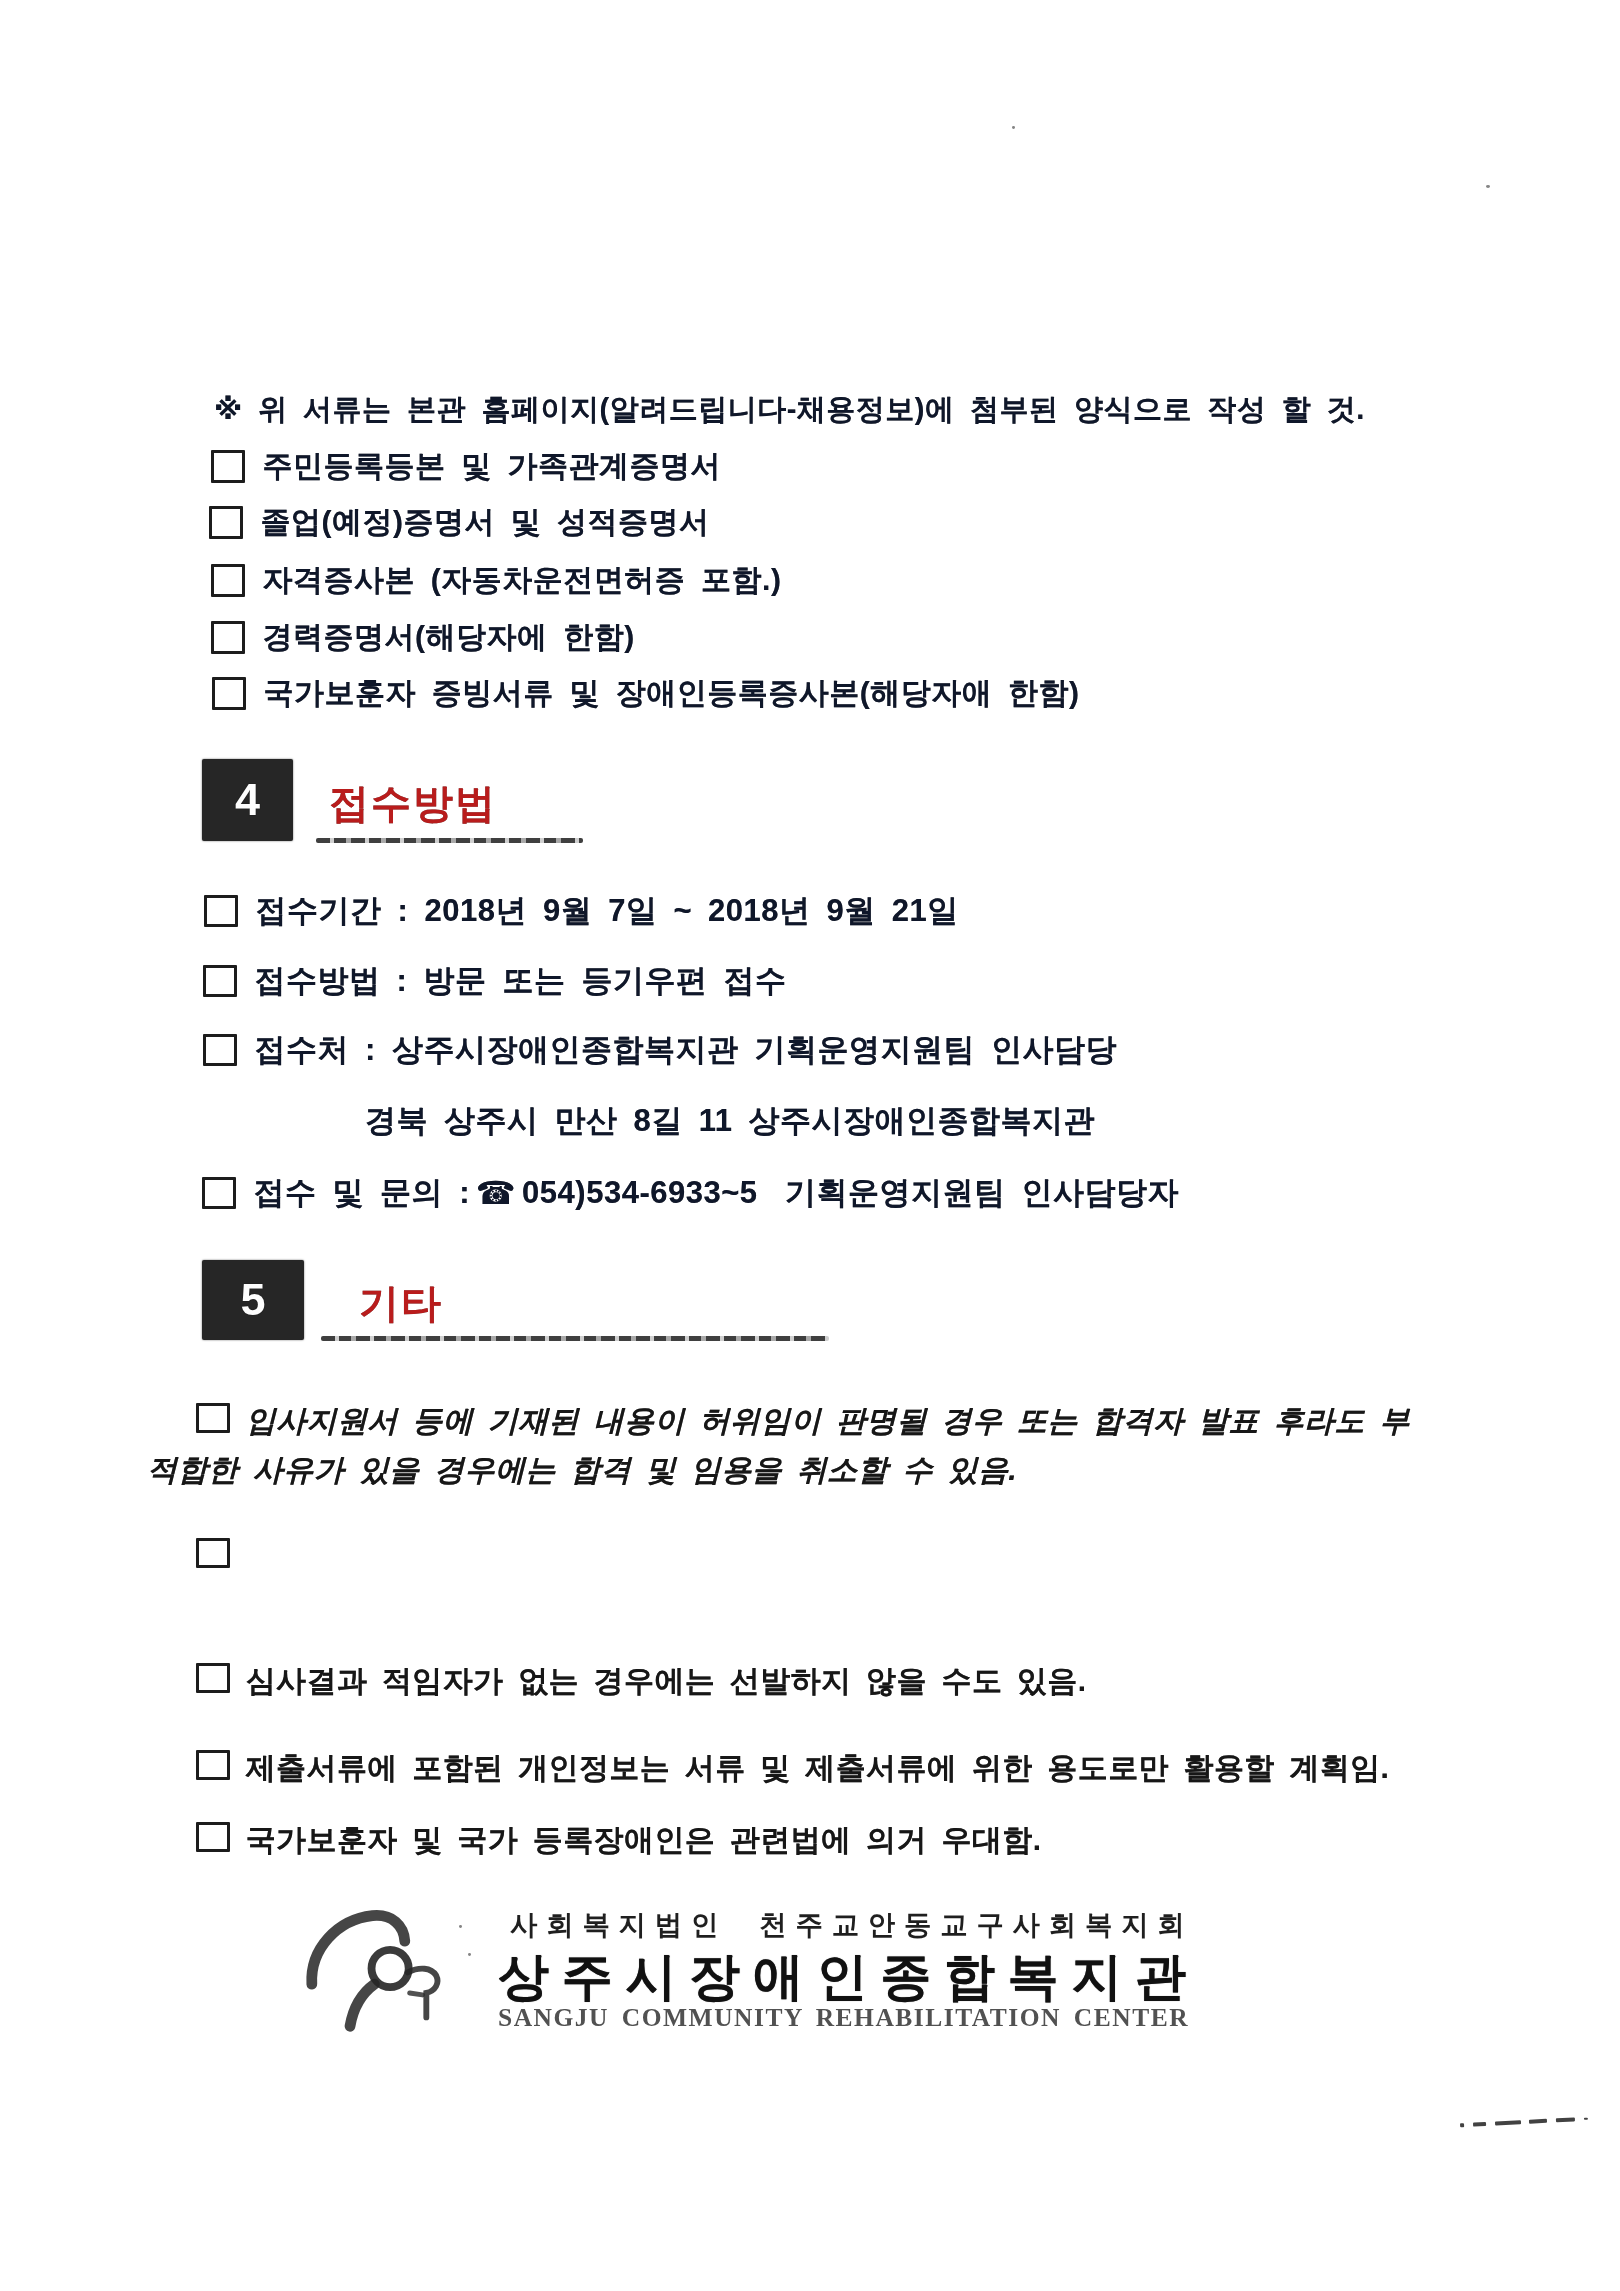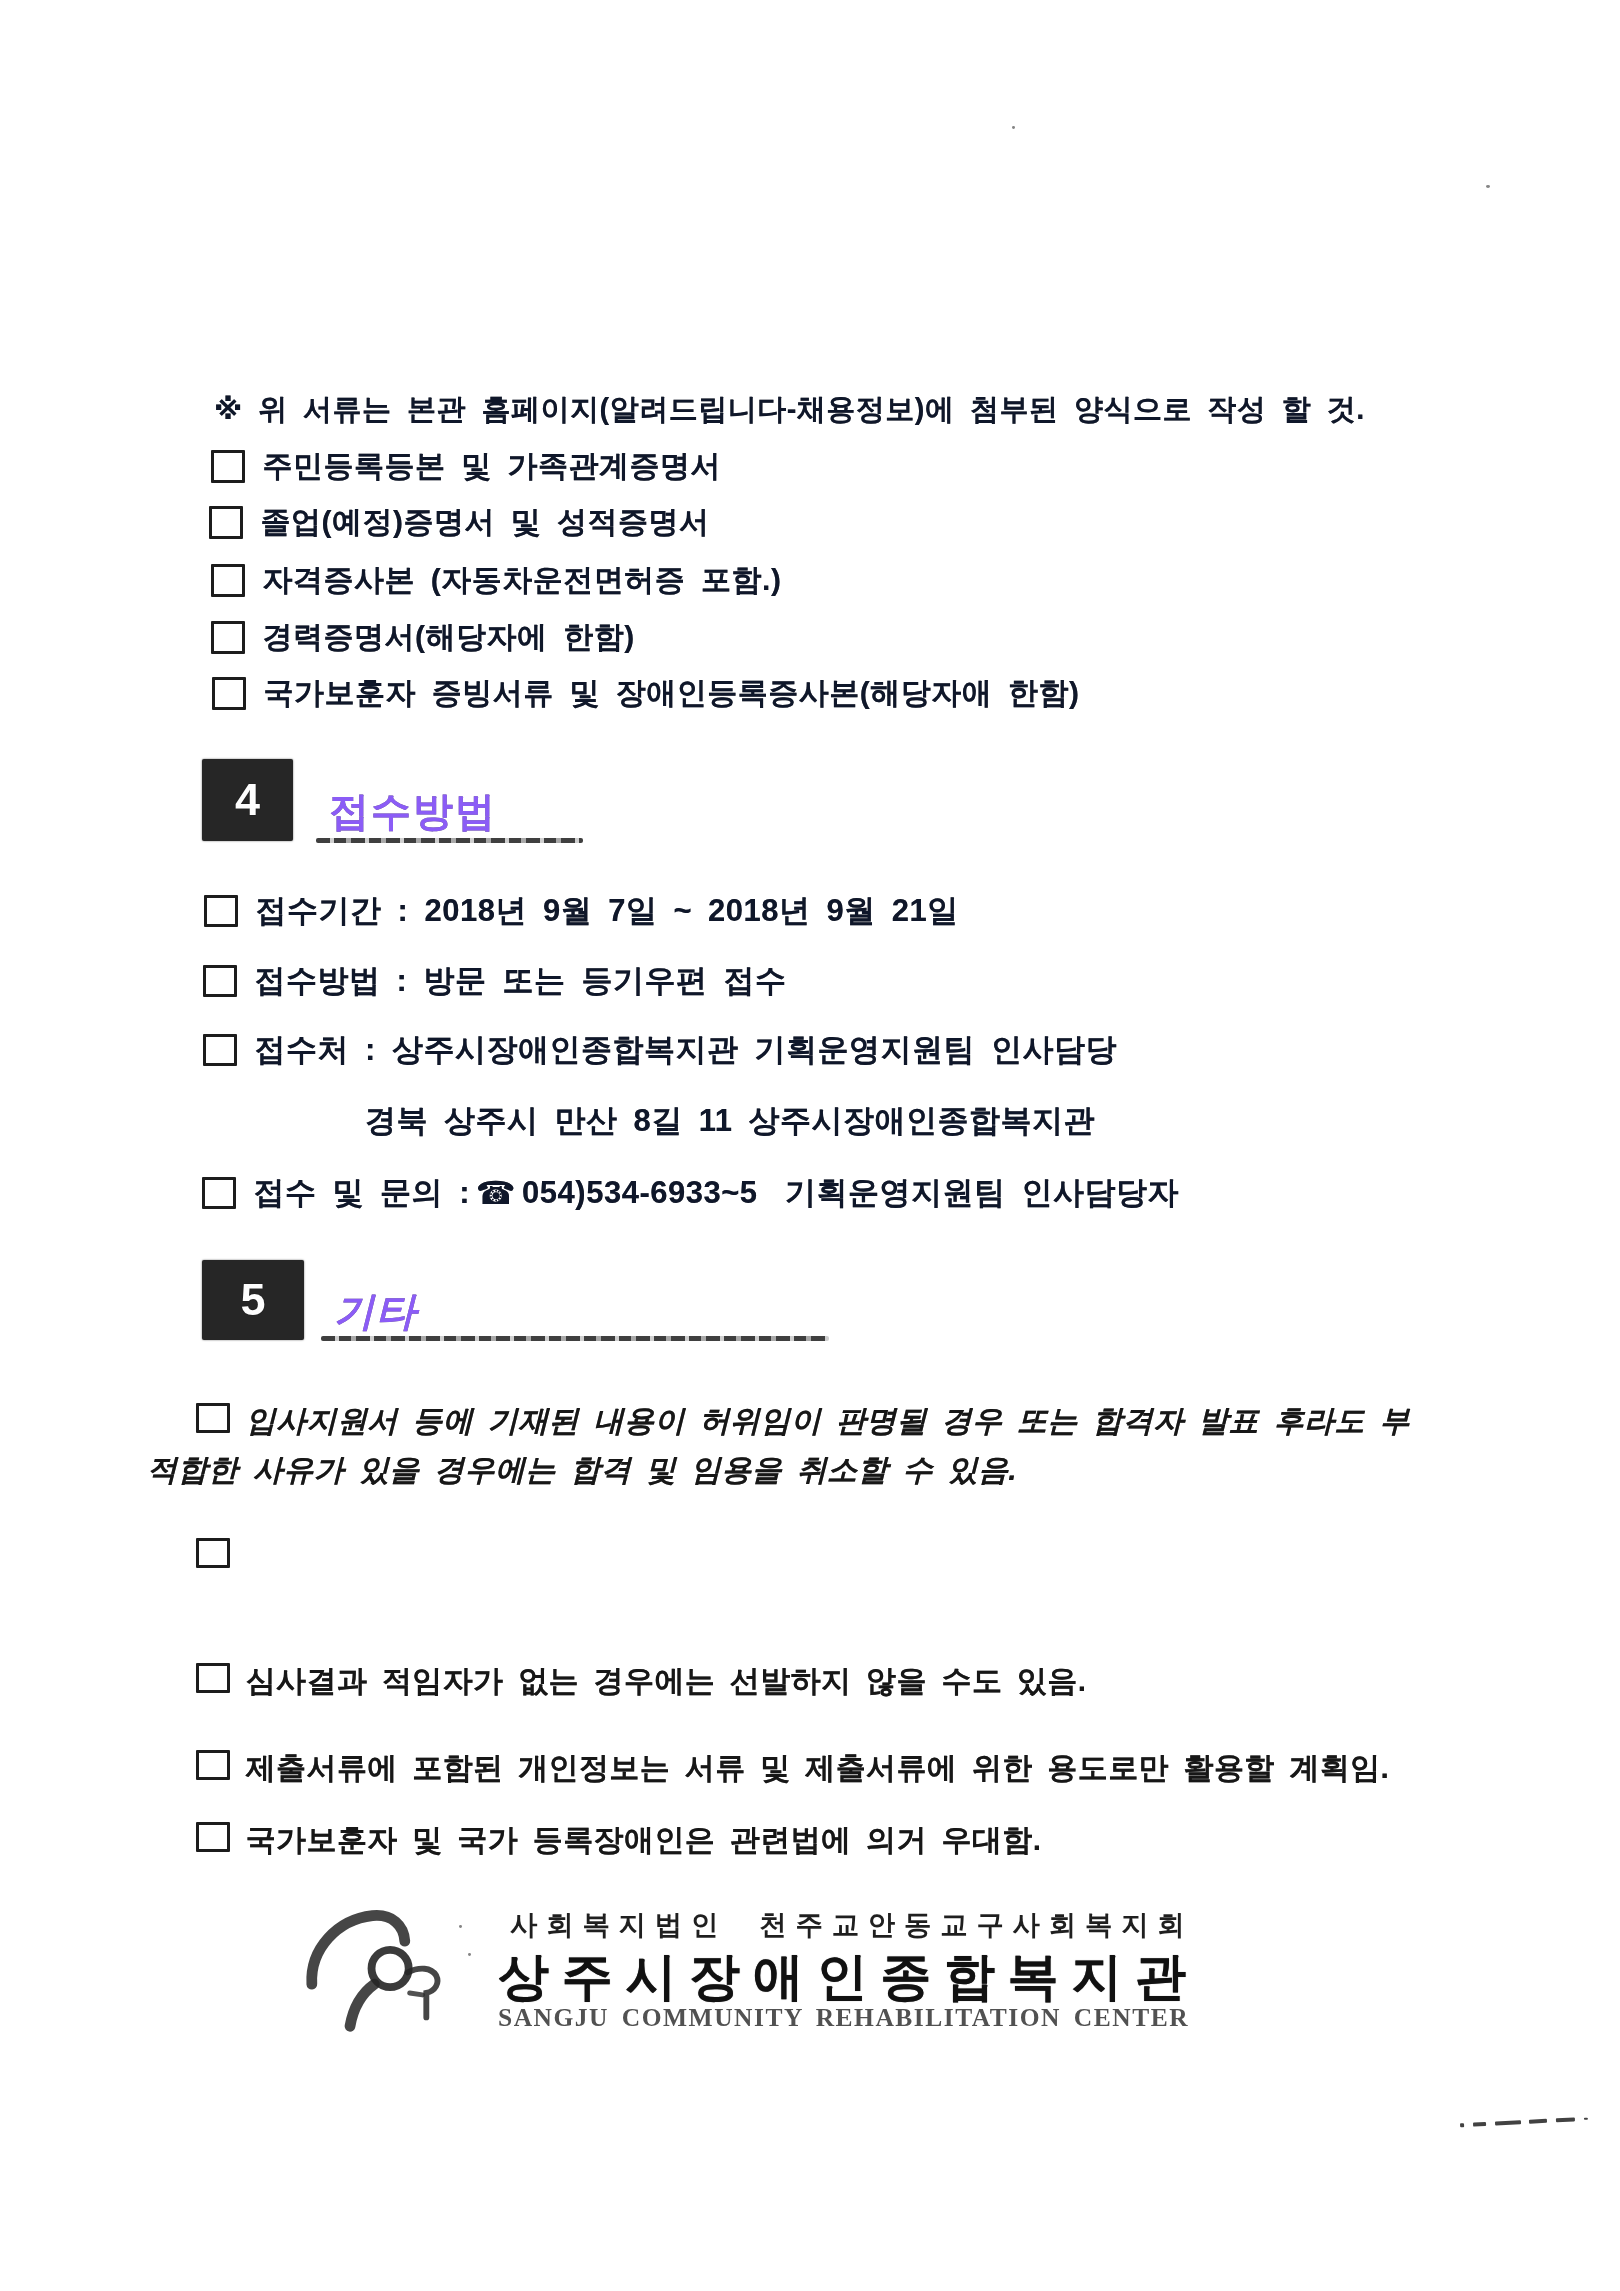--- a/index.html
+++ b/index.html
@@ -36,23 +36,22 @@
     background:#262626;
     color:#fdfdfd;
     display:flex;align-items:center;justify-content:center;
     font-weight:700;font-size:45px;
     text-shadow:0 0 1px #000;
     border-radius:2px;
     box-shadow:0 0 2px rgba(0,0,0,0.6);
   }
   .sec-title{
     font-weight:700;font-size:40px;letter-spacing:2px;
-    color:#8b5cf6;text-shadow:0 0 0.6px rgba(0,0,0,0.6);
+    color:#b91c1c;text-shadow:0 0 0.6px rgba(0,0,0,0.6);
     white-space:nowrap;
-    margin-top:8px;
   }
   .sec-underline{
     height:4.9px;
     background:repeating-linear-gradient(90deg,#2a2a2a 0 13.7px,rgba(42,42,42,0.25) 13.7px 17.6px,#2a2a2a 17.6px 30px,rgba(42,42,42,0.45) 30px 35px);
     opacity:0.9;
     border-radius:2px;
   }
   
   .para{
     left:147px;width:1276px;
@@ -141,21 +140,21 @@
   <span class="ktext" style="font-size:31px;display:flex;align-items:center;">
     <span>접수 및 문의 :</span>
     <span class="phone-glyph">☎</span>
     <span>054)534-6933~5</span>
     <span style="width:27.4px;"></span>
     <span>기획운영지원팀 인사담당자</span>
   </span>
 </div>
 
 <div class="abs sec-box" style="left:202px;top:1260px;width:102px;height:80px;">5</div>
-<div class="abs sec-title" style="left:334px;top:1276px;font-style:italic;">기타</div>
+<div class="abs sec-title" style="left:359px;top:1276px;">기타</div>
 <div class="abs sec-underline" style="left:321px;top:1336px;width:508px;"></div>
 
 <div class="abs para" style="top:1396px;font-style:italic;"><span class="cb-inline"></span><span>입사지원서 등에 기재된 내용이 허위임이 판명될 경우 또는 합격자 발표 후라도 부적합한 사유가 있을 경우에는 합격 및 임용을 취소할 수 있음.</span></div>
 
 <div class="abs para" style="top:1531px;"><span class="cb-inline"></span></div>
 
 <div class="abs para" style="top:1656px;"><span class="cb-inline"></span><span>심사결과 적임자가 없는 경우에는 선발하지 않을 수도 있음.</span></div>
 
 <div class="abs para" style="top:1743px;"><span class="cb-inline"></span><span>제출서류에 포함된 개인정보는 서류 및 제출서류에 위한 용도로만 활용할 계획임.</span></div>
 

